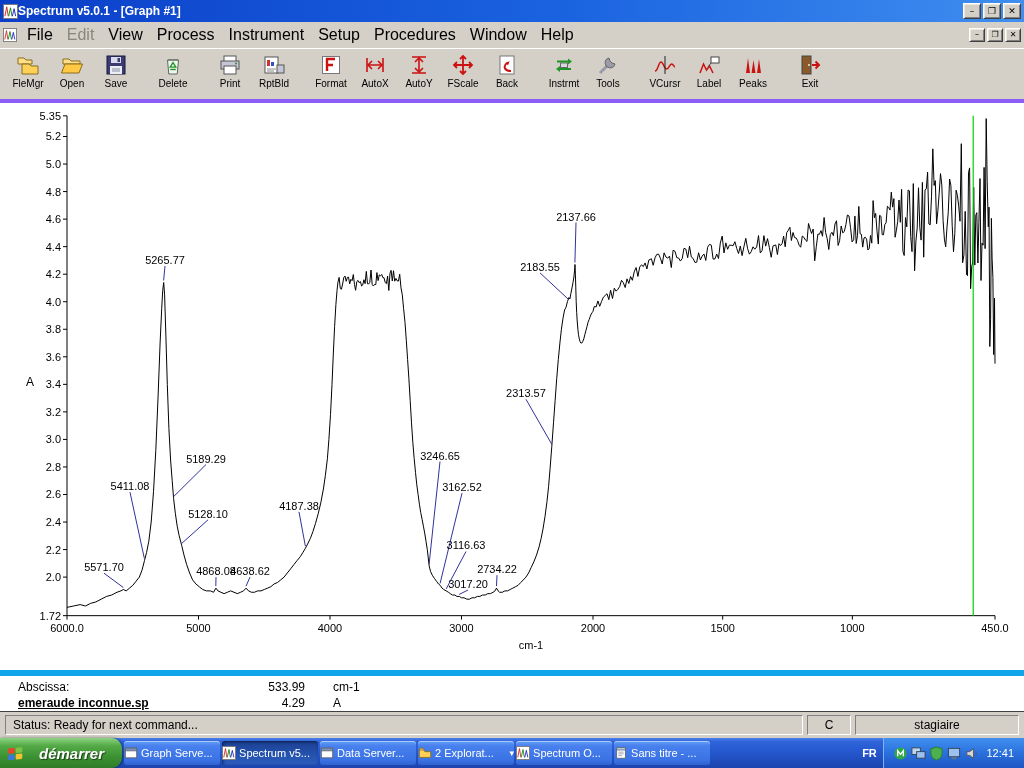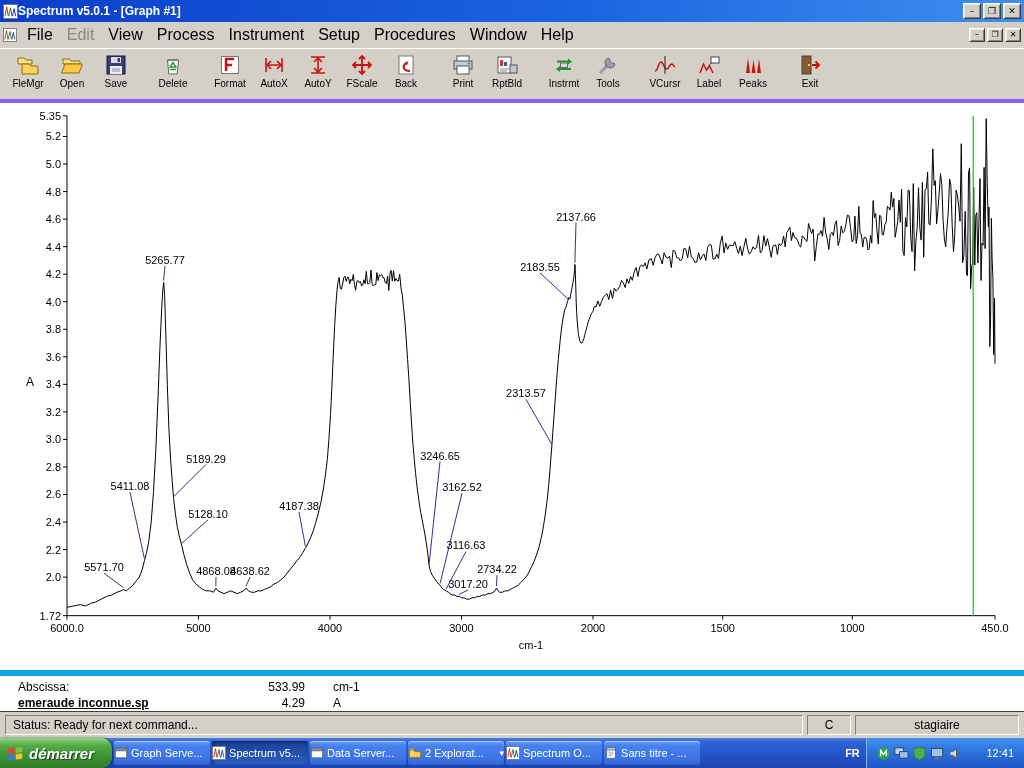--- a/index.html
+++ b/index.html
@@ -48,39 +48,39 @@
   .statusbar{flex:0 0 26px;background:#d4d0c8;display:flex;align-items:center;gap:4px;padding:0 5px;}
   .sb-panel{border:1px solid;border-color:#808080 #ffffff #ffffff #808080;height:20px;font-size:12px;
     display:flex;align-items:center;padding:0 7px;background:#d4d0c8;color:#000;}
   .sb-status{flex:1;}
   .sb-c{width:44px;justify-content:center;}
   .sb-user{width:164px;justify-content:center;}
 
   
   .taskbar{flex:0 0 30px;display:flex;align-items:stretch;
     background:linear-gradient(#4b80ec 0%,#2f64da 12%,#2456cc 50%,#1c44ae 100%);}
-  .start-btn{display:flex;align-items:center;gap:5px;padding:0 18px 0 7px;color:#fff;
+  .start-btn{display:flex;align-items:center;gap:15px;padding:0 18px 0 7px;color:#fff;
     font-weight:bold;font-style:italic;font-size:15px;text-shadow:1px 1px 1px rgba(0,0,0,.55);
     background:linear-gradient(#8ed483 0%,#55ab47 25%,#3d9233 60%,#2f7d27 100%);
     border-radius:0 11px 11px 0;box-shadow:1px 0 3px rgba(0,0,0,.45);}
   .start-logo{width:17px;height:17px;}
   .tasks{flex:1;display:flex;align-items:stretch;gap:2px;padding:3px 2px;overflow:hidden;}
   .task-btn{flex:0 0 96px;display:flex;align-items:center;gap:3px;padding:0 0;border-radius:3px;color:#fff;font-size:11px;
     white-space:nowrap;overflow:hidden;background:linear-gradient(#68a1f8 0%,#4880ee 20%,#3a72e4 80%,#2f63d0 100%);
     box-shadow:inset 0 1px 0 rgba(255,255,255,.45);}
   .task-btn.active{background:linear-gradient(#1b3f92 0%,#2452ad 55%,#2c5cbd 100%);box-shadow:inset 1px 1px 3px rgba(0,0,0,.55);}
   .task-ic{width:14px;height:14px;flex:0 0 14px;}
   .task-label{overflow:hidden;}
   .task-dd{margin-left:auto;font-size:9px;}
   .lang{flex:0 0 28px;display:flex;align-items:center;justify-content:center;color:#fff;font-size:11px;font-weight:bold;}
   .tray{display:flex;align-items:center;gap:3px;padding:0 10px 0 9px;border-left:1px solid #7db3f2;
     background:linear-gradient(#4190ef 0%,#2a70dd 50%,#1f56c4 100%);}
   .tray-icons{display:flex;align-items:center;gap:3px;}
   .tray-ic{width:15px;height:15px;}
-  .clock{color:#fff;font-size:11px;margin-left:20px;text-align:right;}
+  .clock{color:#fff;font-size:11px;margin-left:3px;text-align:right;}
 </style>
 </head>
 <body>
 
 <svg width="0" height="0" style="position:absolute" aria-hidden="true">
 <defs>
 <symbol id="sym-flemgr" viewBox="0 0 24 24">
         <path d="M2 5h6l2 2h6v4H2z" fill="#ffe08a" stroke="#8a6d1a"></path>
         <path d="M6 11h7l2 2h7v8H6z" fill="#ffd257" stroke="#8a6d1a"></path>
       </symbol>
@@ -273,20 +273,34 @@
         <div class="tb-btn">
           <svg class="tb-ic" viewBox="0 0 24 24">
             <use href="#sym-delete"></use>
           </svg>
           <span class="tb-label">Delete</span>
         </div>
       </div>
       <div class="tb-group">
         <div class="tb-btn">
           <svg class="tb-ic" viewBox="0 0 24 24">
+            <use href="#sym-print"></use>
+          </svg>
+          <span class="tb-label">Print</span>
+        </div>
+        <div class="tb-btn">
+          <svg class="tb-ic" viewBox="0 0 24 24">
+            <use href="#sym-rptbld"></use>
+          </svg>
+          <span class="tb-label">RptBld</span>
+        </div>
+      </div>
+      <div class="tb-group">
+        <div class="tb-btn">
+          <svg class="tb-ic" viewBox="0 0 24 24">
             <use href="#sym-format"></use>
           </svg>
           <span class="tb-label">Format</span>
         </div>
         <div class="tb-btn">
           <svg class="tb-ic" viewBox="0 0 24 24">
             <use href="#sym-autox"></use>
           </svg>
           <span class="tb-label">AutoX</span>
         </div>
@@ -300,34 +314,20 @@
           <svg class="tb-ic" viewBox="0 0 24 24">
             <use href="#sym-fscale"></use>
           </svg>
           <span class="tb-label">FScale</span>
         </div>
         <div class="tb-btn">
           <svg class="tb-ic" viewBox="0 0 24 24">
             <use href="#sym-back"></use>
           </svg>
           <span class="tb-label">Back</span>
-        </div>
-      </div>
-      <div class="tb-group">
-        <div class="tb-btn">
-          <svg class="tb-ic" viewBox="0 0 24 24">
-            <use href="#sym-print"></use>
-          </svg>
-          <span class="tb-label">Print</span>
-        </div>
-        <div class="tb-btn">
-          <svg class="tb-ic" viewBox="0 0 24 24">
-            <use href="#sym-rptbld"></use>
-          </svg>
-          <span class="tb-label">RptBld</span>
         </div>
       </div>
       <div class="tb-group">
         <div class="tb-btn">
           <svg class="tb-ic" viewBox="0 0 24 24">
             <use href="#sym-instrmt"></use>
           </svg>
           <span class="tb-label">Instrmt</span>
         </div>
         <div class="tb-btn">

